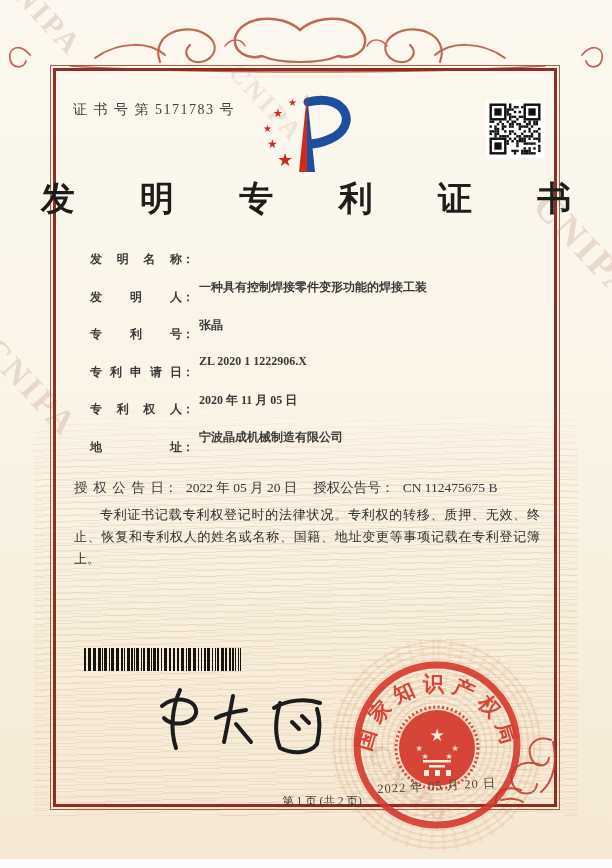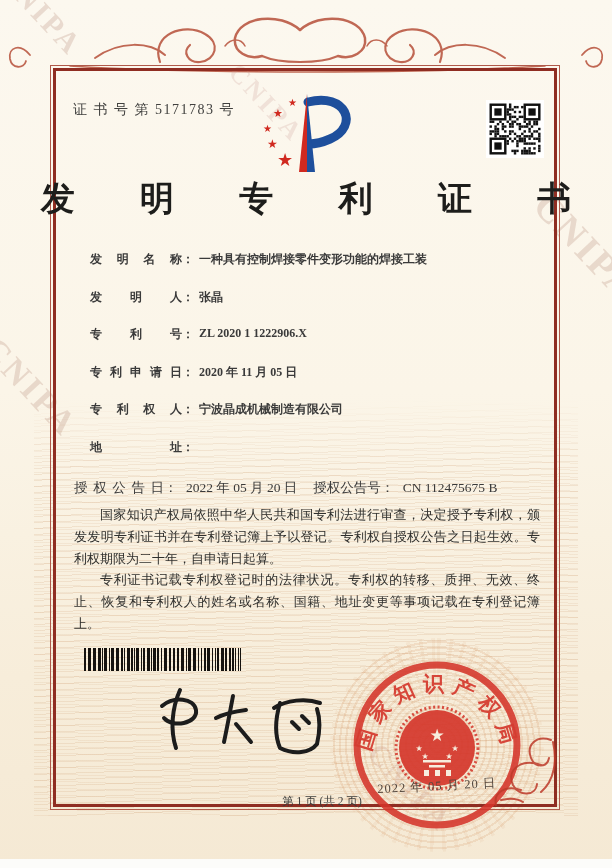--- a/index.html
+++ b/index.html
@@ -34,21 +34,21 @@
       repeating-conic-gradient(rgba(203,123,63,0.07) 0 2deg, transparent 2deg 7deg);}
   
   .cert-no{position:absolute;left:73px;top:101px;font-size:14px;letter-spacing:1.5px;color:#41413f;}
   .qr{position:absolute;left:486px;top:100px;width:58px;height:58px;background:#fff;padding:2px;box-sizing:border-box;}
   .logo{position:absolute;left:248px;top:92px;}
   .title{position:absolute;left:0;right:0;top:176px;text-align:center;font-size:34px;font-weight:bold;
          color:#1d1d1b;letter-spacing:0.66em;text-indent:0.66em;white-space:nowrap;font-family:Liberation Mono, monospace;}
   .fields{position:absolute;left:90px;top:251px;width:460px;font-size:12px;font-weight:bold;}
   .frow{height:37.6px;display:flex;align-items:flex-start;white-space:nowrap;}
   .flabel{display:inline-block;width:92px;flex:none;text-align:justify;text-align-last:justify;}
-  .fvalue{margin-left:5px;}
+  .fvalue{margin-left:5px;margin-top:28px;}
   .grant-row{position:absolute;left:74px;top:479px;font-size:13.5px;display:flex;white-space:nowrap;}
   .grant-row .flabel{width:90px;font-family:Liberation Serif, serif;}
   .gpair2{margin-left:16px;}
   .paras{position:absolute;left:74px;top:504px;width:466px;font-size:13px;line-height:21.8px;
          text-align:justify;color:#2f2f2d;}
   .paras p{margin:0;text-indent:2em;}
   .barcode{position:absolute;left:84px;top:648px;}
   .sig-block{position:absolute;left:85px;top:695px;font-size:13.5px;color:#2c2c2a;line-height:28px;}
   .signature{position:absolute;left:138px;top:676px;}
   .seal{position:absolute;left:351px;top:659px;opacity:0.95;}
@@ -287,21 +287,20 @@
       <span class="flabel">授权公告日</span><span>：</span>
       <span class="fvalue">2022 年 05 月 20 日</span>
     </span>
     <span class="gpair2">
       <span>授权公告号</span><span>：</span>
       <span class="fvalue">CN 112475675 B</span>
     </span>
   </div>
 
   <div class="paras">
-    <p>国家知识产权局依照中华人民共和国专利法进行审查，决定授予专利权，颁发发明专利证书并在专利登记簿上予以登记。专利权自授权公告之日起生效。专利权期限为二十年，自申请日起算。</p>
     <p>专利证书记载专利权登记时的法律状况。专利权的转移、质押、无效、终止、恢复和专利权人的姓名或名称、国籍、地址变更等事项记载在专利登记簿上。</p>
   </div>
 
   <svg id="barcode" class="barcode" width="162" height="23" viewBox="0 0 162 23">
       <rect x="0" y="0" width="2" height="23" fill="#15120f"></rect>
       <rect x="4" y="0" width="3" height="23" fill="#15120f"></rect>
       <rect x="9" y="0" width="3" height="23" fill="#15120f"></rect>
       <rect x="14" y="0" width="3" height="23" fill="#15120f"></rect>
       <rect x="18" y="0" width="1" height="23" fill="#15120f"></rect>
       <rect x="20" y="0" width="3" height="23" fill="#15120f"></rect>

